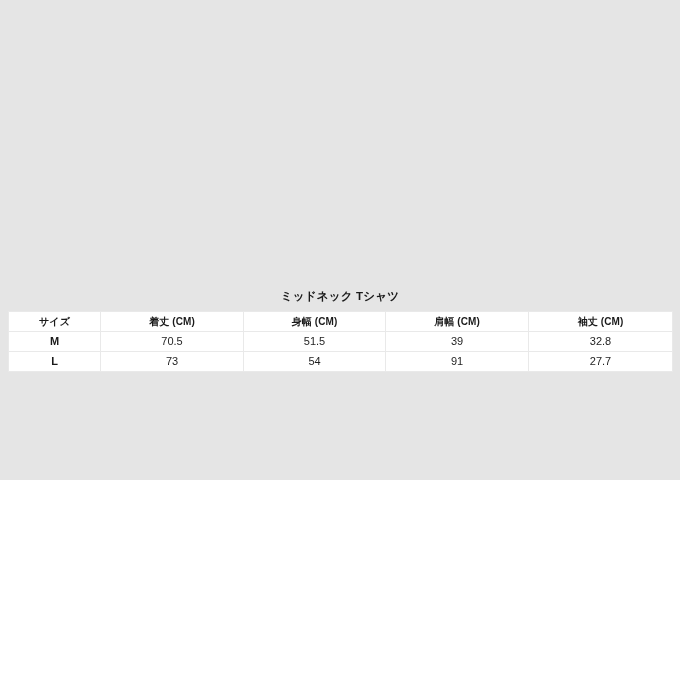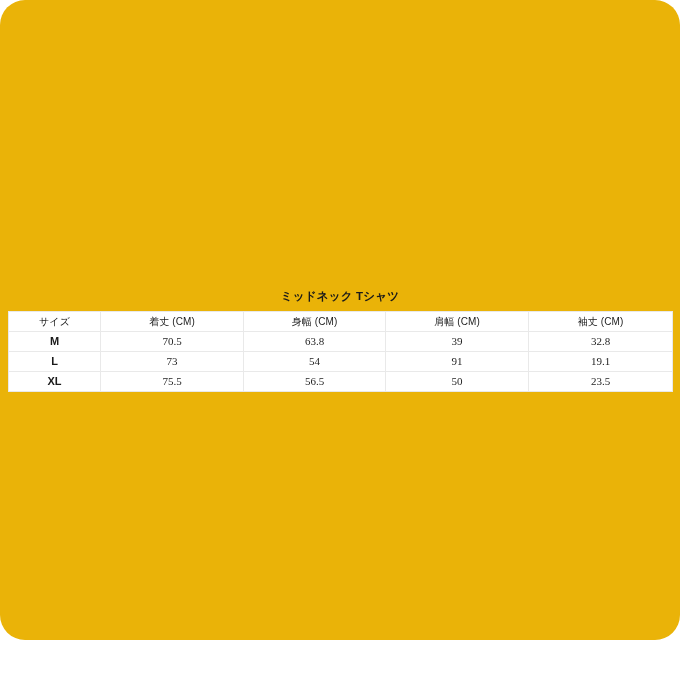--- a/index.html
+++ b/index.html
@@ -9,24 +9,23 @@
   }
   body {
     width: 680px;
     height: 680px;
     font-family: "Liberation Sans", "DejaVu Sans", sans-serif;
     -webkit-font-smoothing: antialiased;
   }
   #canvas {
     position: relative;
     width: 680px;
-    height: 640px;
-    background: #eab308;
+    height: 480px;
+    background: #e5e5e5;
     overflow: hidden;
-    border-radius: 25px;
   }
   .size-chart-block {
     position: absolute;
     left: 8px;
     top: 288px;
     width: 664px;
   }
   .chart-title {
     text-align: center;
     font-size: 11.5px;
@@ -44,35 +43,34 @@
     background: #ffffff;
   }
   table.size-table th,
   table.size-table td {
     border: 1px solid #e9e9e9;
     height: 19px;
     padding: 0 2px;
     text-align: center;
     vertical-align: middle;
     font-size: 10.5px;
-    font-weight: normal;
+    font-weight: bold;
     color: #1a1a1a;
     line-height: 19px;
     white-space: nowrap;
     overflow: hidden;
   }
   table.size-table th {
     font-size: 10px;
     letter-spacing: 0.1px;
   }
   table.size-table td.num {
     font-weight: normal;
     color: #1f1f1f;
     font-size: 11px;
-    font-family: Liberation Serif, serif;
   }
   table.size-table td.size-label {
     font-weight: bold;
     font-size: 11px;
   }
   col.c0 { width: 92px; }
   col.c1 { width: 143px; }
   col.c2 { width: 142px; }
   col.c3 { width: 143px; }
   col.c4 { width: 144px; }
@@ -100,36 +98,29 @@
           <th>着丈 (CM)</th>
           <th>身幅 (CM)</th>
           <th>肩幅 (CM)</th>
           <th>袖丈 (CM)</th>
         </tr>
       </thead>
       <tbody>
         <tr>
           <td class="size-label">M</td>
           <td class="num">70.5</td>
-          <td class="num">63.8</td>
+          <td class="num">51.5</td>
           <td class="num">39</td>
           <td class="num">32.8</td>
         </tr>
         <tr>
           <td class="size-label">L</td>
           <td class="num">73</td>
           <td class="num">54</td>
           <td class="num">91</td>
-          <td class="num">19.1</td>
-        </tr>
-        <tr>
-          <td class="size-label">XL</td>
-          <td class="num">75.5</td>
-          <td class="num">56.5</td>
-          <td class="num">50</td>
-          <td class="num">23.5</td>
+          <td class="num">27.7</td>
         </tr>
       </tbody>
     </table>
 
   </div>
 
 </div>
 
 </body></html>

